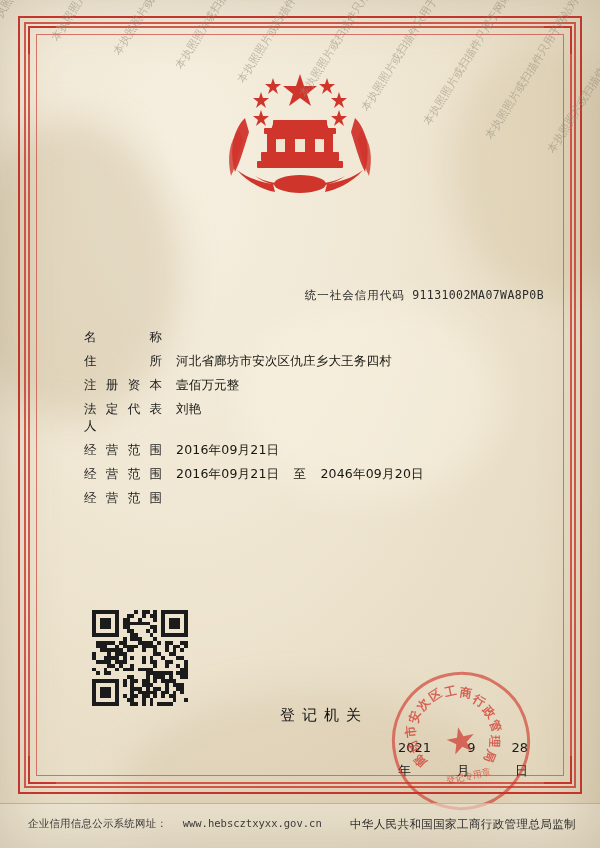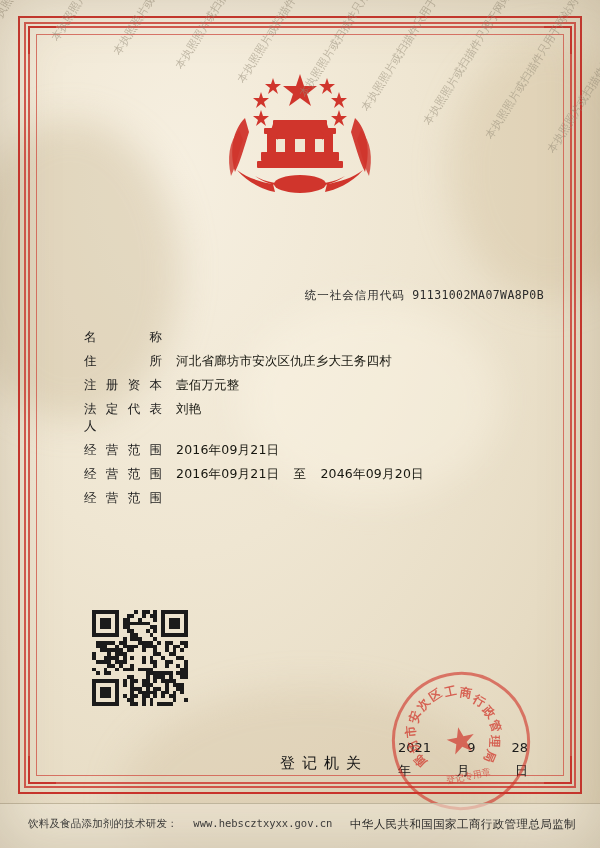--- a/index.html
+++ b/index.html
@@ -78,21 +78,21 @@
   .val .sep{display:inline-block;padding:0 10px;}
   .scope{line-height:16.5px;font-size:11.8px;}
 
   
   .qr{position:absolute;left:92px;top:610px;width:96px;height:96px;}
   .qr .cell{position:absolute;background:#1b1b1b;}
 
   
   .authority{
     position:absolute;left:280px;top:706px;
-    font-size:15px;color:#141414;letter-spacing:7px;margin-top:48px;
+    font-size:15px;color:#141414;letter-spacing:7px;
   }
   .date-line{
     position:absolute;left:398px;top:740px;width:130px;
     display:flex;justify-content:space-between;font-size:13px;color:#1b1b1b;
   }
   .date-label{
     position:absolute;left:398px;top:762px;width:130px;
     display:flex;justify-content:space-between;font-size:13px;color:#1b1b1b;
   }
 
@@ -521,20 +521,20 @@
       <div class="wm-line" style="left: 374px; top: 138px; transform: rotate(-58deg);">本执照照片或扫描件只用于网站对外公示之用　不可用于其他用途　复印无效</div>
       <div class="wm-line" style="left: 436px; top: 152px; transform: rotate(-58deg);">本执照照片或扫描件只用于网站对外公示之用　不可用于其他用途　复印无效</div>
       <div class="wm-line" style="left: 498px; top: 166px; transform: rotate(-58deg);">本执照照片或扫描件只用于网站对外公示之用　不可用于其他用途　复印无效</div>
       <div class="wm-line" style="left: 560px; top: 180px; transform: rotate(-58deg);">本执照照片或扫描件只用于网站对外公示之用　不可用于其他用途　复印无效</div>
       <div class="wm-line" style="left: 622px; top: 194px; transform: rotate(-58deg);">本执照照片或扫描件只用于网站对外公示之用　不可用于其他用途　复印无效</div>
       <div class="wm-line" style="left: 684px; top: 208px; transform: rotate(-58deg);">本执照照片或扫描件只用于网站对外公示之用　不可用于其他用途　复印无效</div>
     </div>
 
   <div class="footer">
     <div class="footer-left">
-      <span>饮料及食品添加剂的技术研发：</span>
+      <span>企业信用信息公示系统网址：</span>
       <span class="url">www.hebscztxyxx.gov.cn</span>
     </div>
     <div class="footer-right">中华人民共和国国家工商行政管理总局监制</div>
   </div>
 
   <div class="edge-shadow"></div>
 </div>
 
 </body></html>

